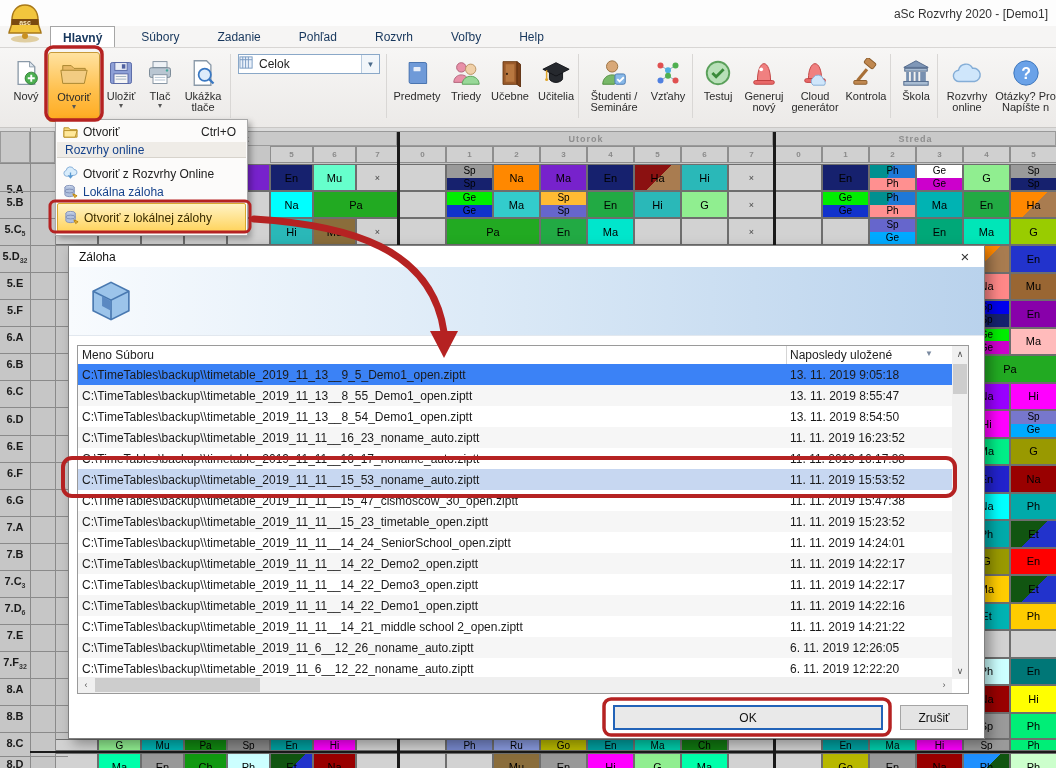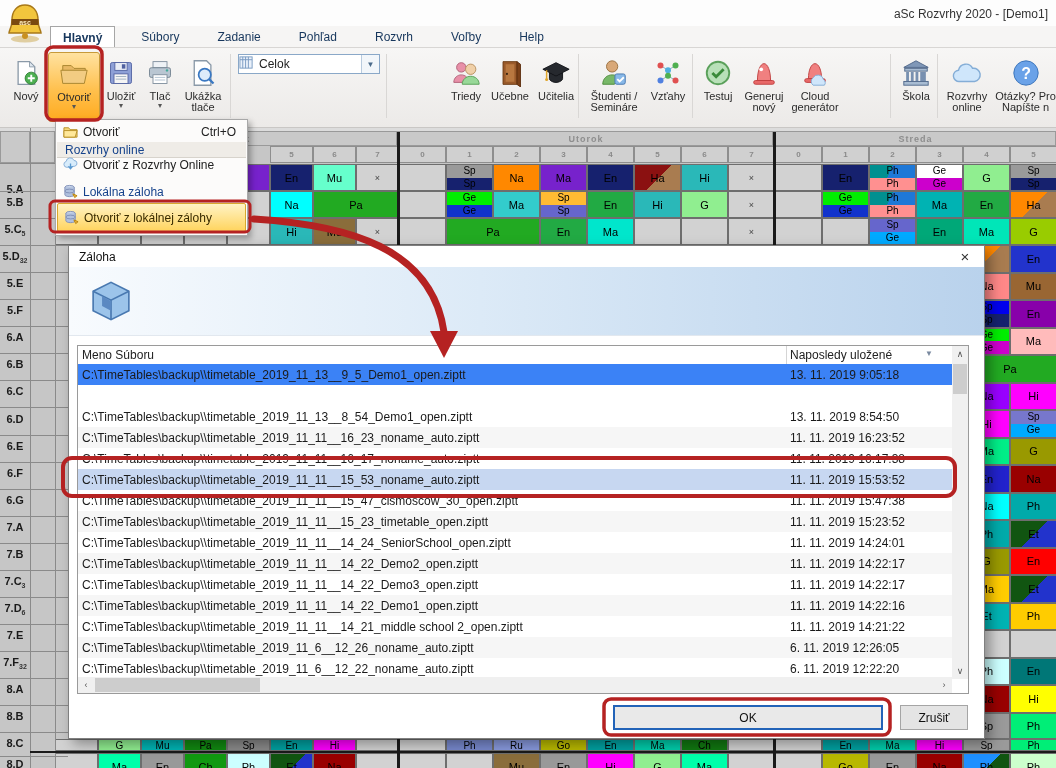--- a/index.html
+++ b/index.html
@@ -552,20 +552,31 @@
             <path d="M6 2h14l5 5v23H6z" fill="#fff" stroke="#8a99a8" stroke-width="1.5"></path>
             <circle cx="18" cy="18" r="7" fill="rgba(160,200,240,.35)" stroke="#3a78c2" stroke-width="2"></circle>
             <path d="M23 23l5 5" stroke="#3a78c2" stroke-width="2.5"></path>
           </svg>
         </div>
         <div class="rlabel">
           <div>Ukážka</div>
           <div>tlače</div>
         </div>
       </div>
+      <div class="rbtn" style="left: 390px; width: 54px;">
+        <div class="ricon">
+          <svg width="28" height="28" viewBox="0 0 32 32">
+            <path d="M7 4h18a2 2 0 012 2v22H9a2 2 0 01-2-2z" fill="#6f9ad8" stroke="#3c69a8"></path>
+            <rect x="12" y="9" width="8" height="5" rx="1" fill="#e8eef8"></rect>
+          </svg>
+        </div>
+        <div class="rlabel">
+          <div>Predmety</div>
+        </div>
+      </div>
       <div class="rbtn" style="left: 446px; width: 40px;">
         <div class="ricon">
           <svg width="30" height="30" viewBox="0 0 32 32">
             <circle cx="11" cy="10" r="5" fill="#e890a8" stroke="#b06078"></circle>
             <path d="M3 26c0-5 4-8 8-8s8 3 8 8z" fill="#e890a8" stroke="#b06078"></path>
             <circle cx="21" cy="12" r="5.5" fill="#f0d0a8" stroke="#b89060"></circle>
             <path d="M12 28c0-5 4-8.5 9-8.5s9 3.5 9 8.5z" fill="#98d898" stroke="#58a058"></path>
           </svg>
         </div>
         <div class="rlabel">
@@ -656,20 +667,32 @@
         <div class="ricon">
           <svg width="30" height="30" viewBox="0 0 32 32">
             <path d="M9 22c0-9 3-16 7-16s7 7 7 16z" fill="#f08080" stroke="#c04040"></path>
             <rect x="5" y="22" width="22" height="4" rx="2" fill="#e86868" stroke="#c04040"></rect>
             <path d="M14 29a5 5 0 010-8 6 6 0 0111 2 4 4 0 011 6z" fill="#cfe6fb" stroke="#84add6"></path>
           </svg>
         </div>
         <div class="rlabel">
           <div>Cloud</div>
           <div>generátor</div>
+        </div>
+      </div>
+      <div class="rbtn" style="left: 842px; width: 48px;">
+        <div class="ricon">
+          <svg width="30" height="30" viewBox="0 0 32 32">
+            <rect x="14" y="2" width="12" height="7" rx="2" transform="rotate(40 20 6)" fill="#c08850" stroke="#8a5a28"></rect>
+            <path d="M17 12L7 24" stroke="#a87038" stroke-width="3.5"></path>
+            <rect x="3" y="24" width="14" height="4" rx="1" fill="#c08850" stroke="#8a5a28"></rect>
+          </svg>
+        </div>
+        <div class="rlabel">
+          <div>Kontrola</div>
         </div>
       </div>
       <div class="rbtn" style="left: 895px; width: 42px;">
         <div class="ricon">
           <svg width="30" height="30" viewBox="0 0 32 32">
             <path d="M3 10L16 3l13 7z" fill="#8098b8" stroke="#50688a"></path>
             <rect x="4" y="11" width="24" height="3" fill="#a8bcd2" stroke="#50688a"></rect>
             <path d="M7 15v10M12 15v10M17 15v10M22 15v10M25 15v10" stroke="#7890b0" stroke-width="3"></path>
             <rect x="3" y="25" width="26" height="4" fill="#a8bcd2" stroke="#50688a"></rect>
           </svg>
@@ -708,21 +731,21 @@
         <div class="micon">
           <svg width="15" height="15" viewBox="0 0 16 16">
             <path d="M1 4h5l1.5 2H15v8H1z" fill="#f5d87a" stroke="#b89028"></path>
             <path d="M1 7h14l-2 7H1z" fill="#ffe89a" stroke="#b89028"></path>
           </svg>
         </div>
         <span>Otvoriť</span>
         <span class="mshort">Ctrl+O</span>
       </div>
       <div class="mhead" style="top: 22px; height: 16px;">Rozvrhy online</div>
-      <div class="mitem" style="top: 34px; height: 21px;">
+      <div class="mitem" style="top: 43px; height: 21px;">
         <div class="micon">
           <svg width="15" height="15" viewBox="0 0 16 16">
             <path d="M4 11a3.2 3.2 0 01-.6-6.3 4.3 4.3 0 018.3-1 3.1 3.1 0 01.9 6.1z" fill="#d8ecfb" stroke="#84add6"></path>
             <path d="M8 7v5M5.8 10l2.2 2.5L10.2 10" stroke="#5a9ad2" fill="none" stroke-width="1.4"></path>
           </svg>
         </div>
         <span>Otvoriť z Rozvrhy Online</span>
       </div>
       <div class="mitem head2" style="top: 61px; height: 21px;">
         <div class="micon">
@@ -761,20 +784,24 @@
     <div class="dlist" id="filelist">
       <div class="lheader">
         <span class="abs" style="left:4px;top:2px;">Meno Súboru</span>
         <span class="abs" style="left:712px;top:2px;">Naposledy uložené</span>
         <span class="abs" style="left:847px;top:3px;font-size:8px;color:#7a8aa0;">▼</span>
         <span class="abs" style="left:708px;top:0;width:1px;height:18px;background:#d5d5d5;"></span>
       </div>
     <div class="lrow" style="top: 18px; background: #3b82f6;">
           <span class="f">C:\TimeTables\backup\\timetable_2019_11_13__9_5_Demo1_open.ziptt</span>
           <span class="d">13. 11. 2019 9:05:18</span>
+        </div>
+        <div class="lrow" style="top: 39px; background: rgb(246, 246, 246);">
+          <span class="f">C:\TimeTables\backup\\timetable_2019_11_13__8_55_Demo1_open.ziptt</span>
+          <span class="d">13. 11. 2019 8:55:47</span>
         </div>
         <div class="lrow" style="top: 60px; background: rgb(255, 255, 255);">
           <span class="f">C:\TimeTables\backup\\timetable_2019_11_13__8_54_Demo1_open.ziptt</span>
           <span class="d">13. 11. 2019 8:54:50</span>
         </div>
         <div class="lrow" style="top: 81px; background: rgb(246, 246, 246);">
           <span class="f">C:\TimeTables\backup\\timetable_2019_11_11__16_23_noname_auto.ziptt</span>
           <span class="d">11. 11. 2019 16:23:52</span>
         </div>
         <div class="lrow" style="top: 102px; background: rgb(255, 255, 255);">

